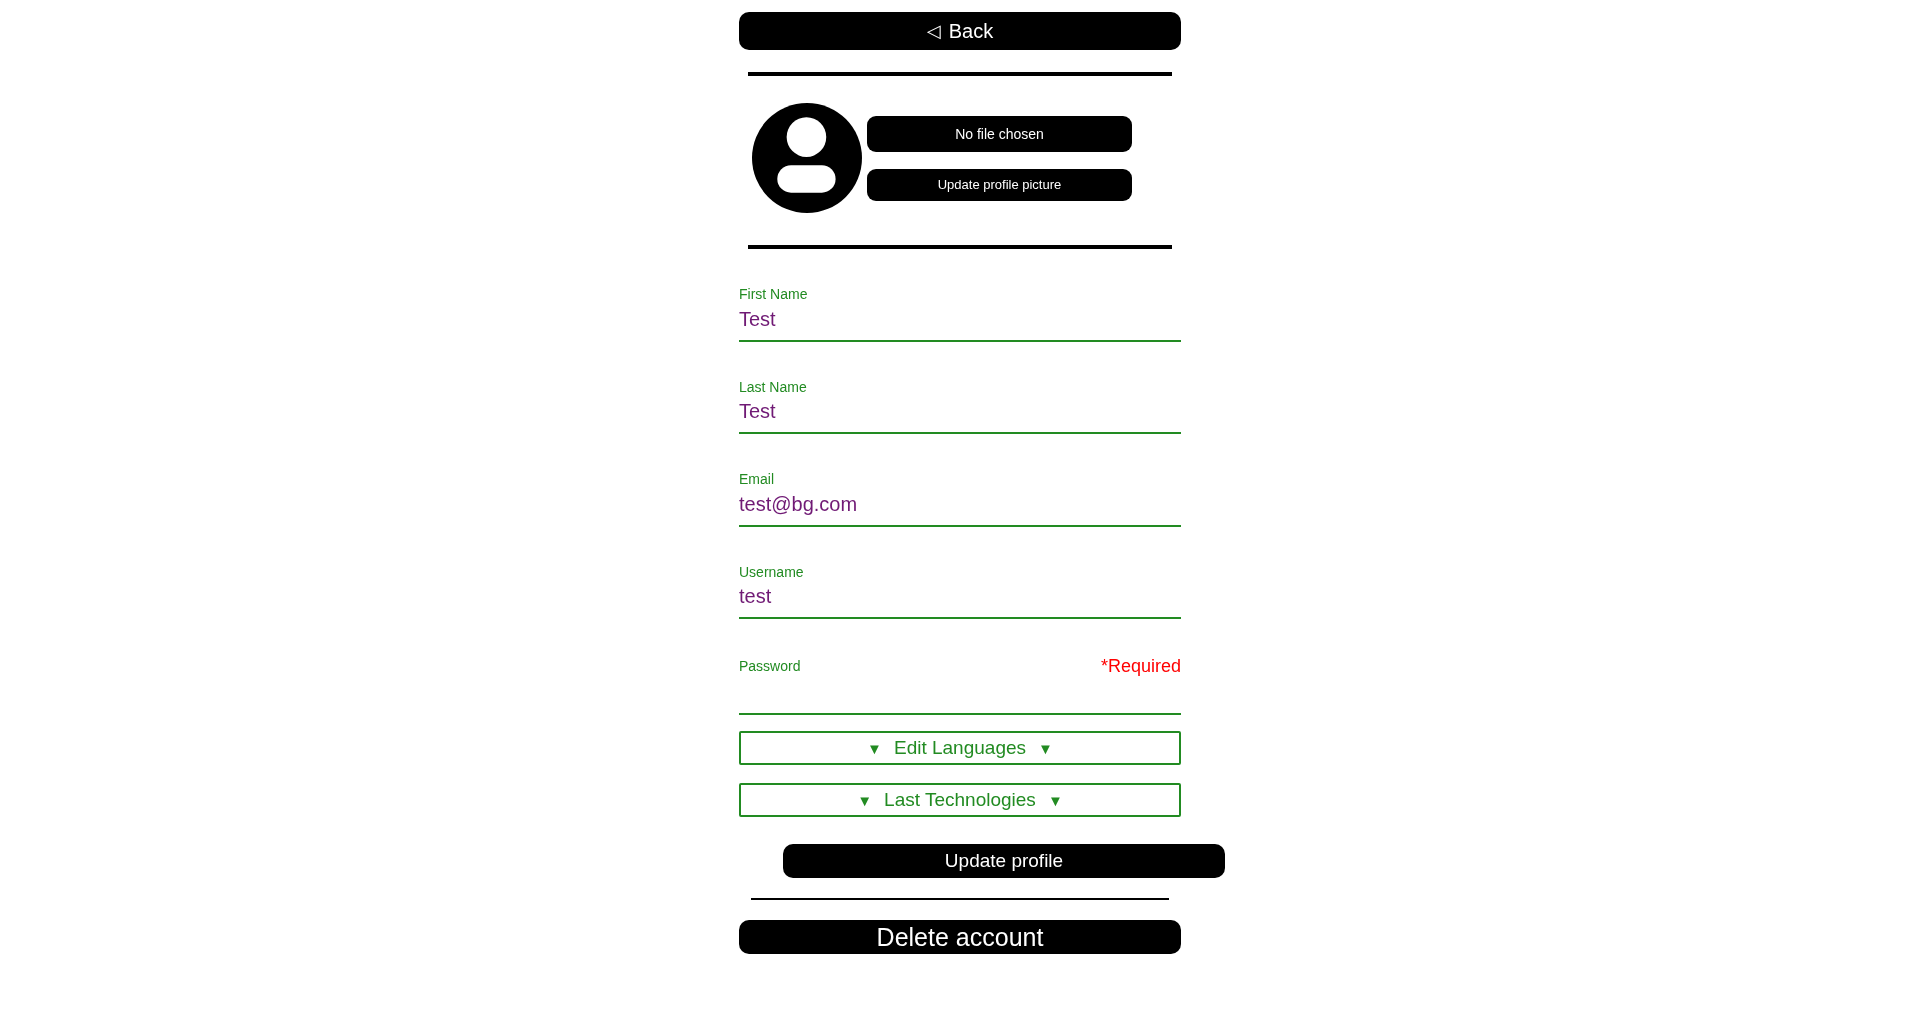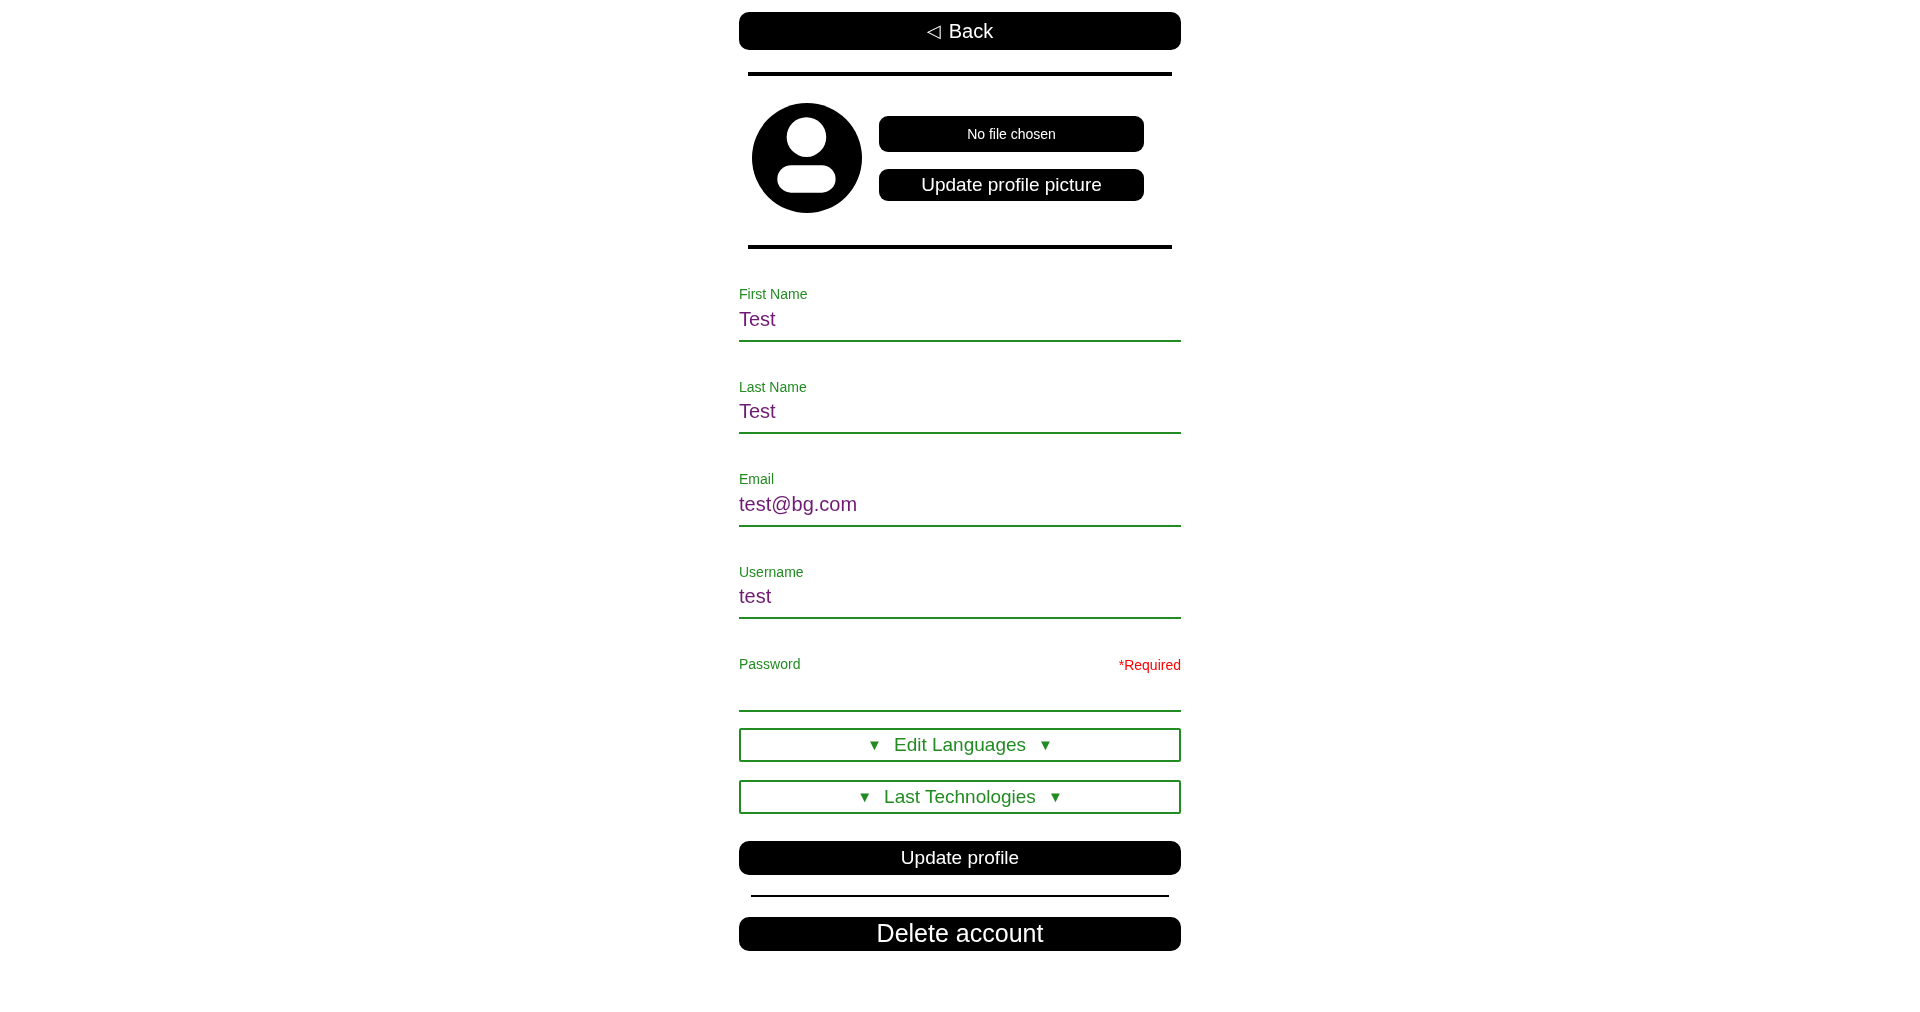--- a/index.html
+++ b/index.html
@@ -54,48 +54,48 @@
     background: #000;
     border: none;
     width: 424px;
     margin: 22px auto 0;
   }
   .avatar-row {
     display: flex;
     align-items: center;
     margin-top: 27px;
     padding-left: 13px;
-    gap: 17px;
+    gap: 5px;
   }
   .avatar { width: 110px; height: 110px; flex: none; }
   .avatar svg { width: 110px; height: 110px; display: block; }
   .pic-buttons {
     display: flex;
     flex-direction: column;
     gap: 17px;
     width: 265px;
   }
   .file-btn   { height: 36px; font-size: 14px; border-radius: 9px; }
-  .update-pic-btn { height: 32px; font-size: 19px; border-radius: 9px; }
+  .update-pic-btn { height: 32px; font-size: 13px; border-radius: 9px; }
   .hr-thick.second { margin-top: 32px; }
   .form { margin-top: 12px; }
   .field { margin-bottom: 11px; margin-top: 37px; }
   .label-row {
     display: flex;
     justify-content: space-between;
     align-items: center;
   }
   .field-label {
     color: var(--green);
     font-size: 14px;
     line-height: 1.25;
   }
   .required-note {
     color: var(--red);
-    font-size: 14px;
+    font-size: 18px;
   }
   .field input {
     display: block;
     width: 100%;
     border: none;
     border-bottom: 2px solid var(--green);
     font-size: 20px;
     color: #701a75;
     padding: 4px 0 9px;
     outline: none;
@@ -119,20 +119,21 @@
     font-family: inherit;
   }
   .dropdown-btn.languages { margin-top: 16px; }
   .dropdown-btn.technologies { margin-top: 18px; }
   .chevron { font-size: 15px; line-height: 1; }
   .update-profile-btn {
     width: 100%;
     height: 34px;
     font-size: 19px;
     margin-top: 27px;
+    margin-left: 44px;
   }
   .hr-thin {
     height: 2px;
     background: #000;
     border: none;
     width: 418px;
     margin: 20px auto;
   }
   .delete-btn {
     width: 100%;

